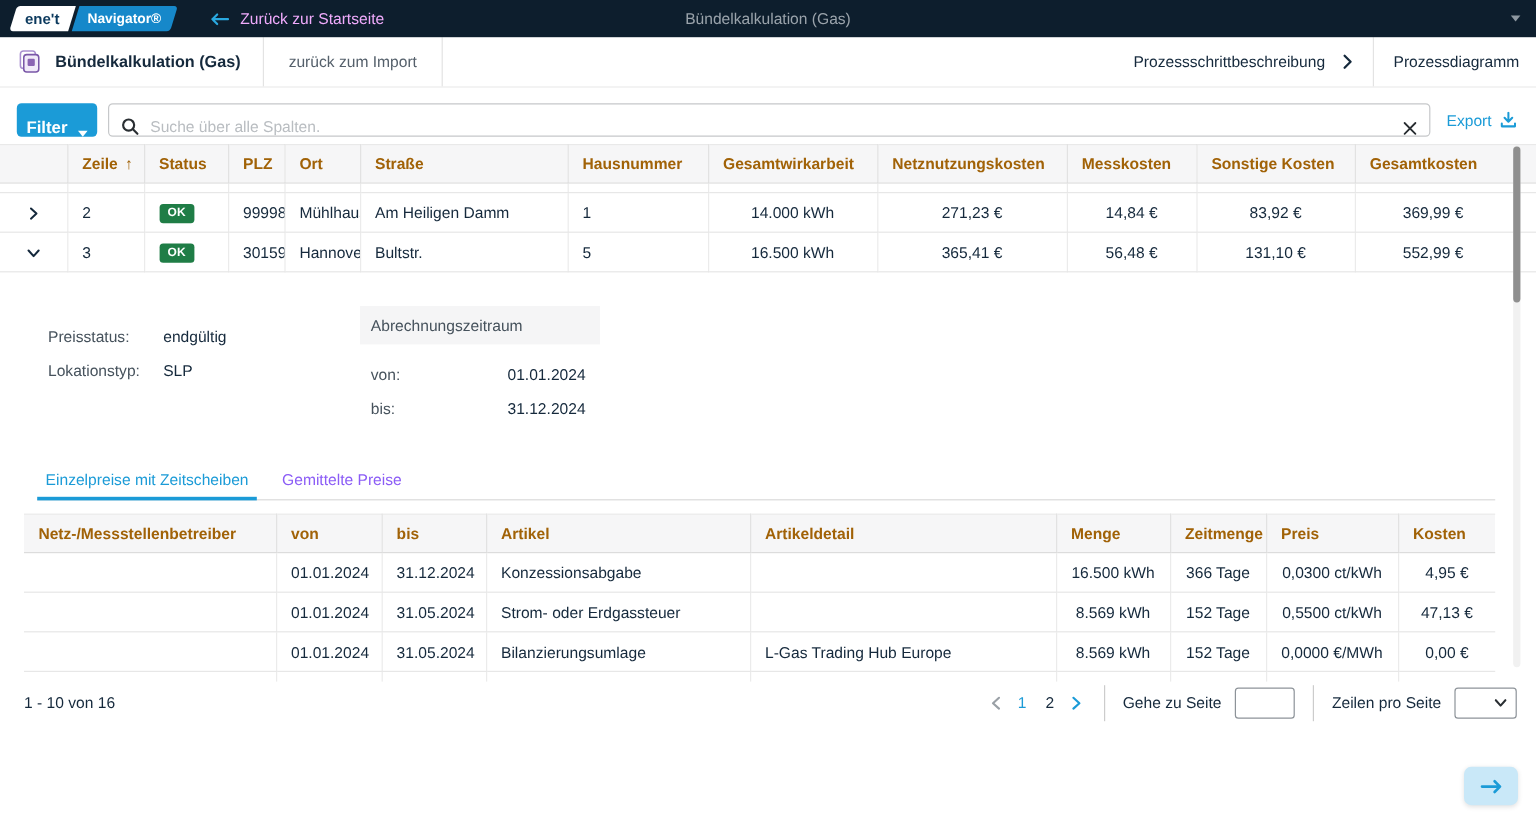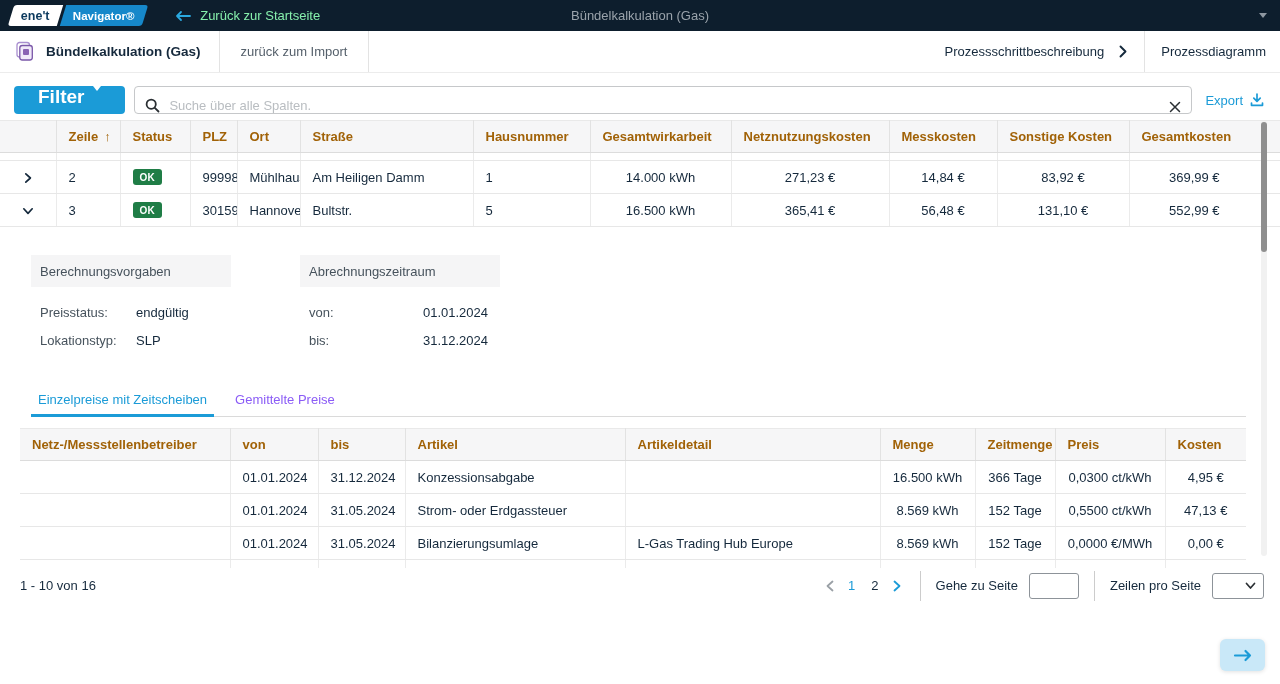--- a/index.html
+++ b/index.html
@@ -7,38 +7,38 @@
   body{font-family:"Liberation Sans",sans-serif;font-size:13px;color:#15293c;background:#fff;position:relative}
   .app{width:1280px;height:684px;position:relative;overflow:hidden}
 
   
   .topbar{height:31px;background:#0d1e2d;display:flex;align-items:center;position:relative}
   .logo{display:flex;align-items:stretch;height:21px;margin-left:11px;cursor:pointer}
   .lg{transform:skewX(-17deg);display:flex;align-items:center;padding:0 10px;font-weight:bold}
   .lg>span{transform:skewX(17deg);display:block;white-space:nowrap}
   .lg-brand{background:#ffffff;color:#0c3a5e;font-size:12.5px;border-radius:3px 0 0 3px}
   .lg-product{background:#1688ca;color:#fff;font-size:11.5px;margin-left:3px;border-radius:0 3px 3px 0}
-  .back-link{display:flex;align-items:center;gap:9px;margin-left:30px;color:#86efac;cursor:pointer}
+  .back-link{display:flex;align-items:center;gap:9px;margin-left:30px;color:#f0abfc;cursor:pointer}
   .tb-title{position:absolute;left:50%;transform:translateX(-50%);color:#9aa3ab}
   .tb-spacer{flex:1}
   .tb-caret{width:0;height:0;border-left:4px solid transparent;border-right:4px solid transparent;border-top:5px solid #8d97a0;margin-right:13px;cursor:pointer}
 
   
   .hbar{height:42px;background:#fff;border-bottom:1px solid #ececec;display:flex;align-items:stretch}
   .hsec{display:flex;align-items:center}
   .hdiv{width:1px;background:#e3e3e3}
   .hsec.s1{padding:0 18px 0 14px;gap:11px}
   .h-title{font-weight:bold;font-size:13.5px;color:#15293c}
   .hsec.s2{padding:0 21px;color:#55606b;cursor:pointer}
   .hsec.s3{padding:0 17px;gap:15px;cursor:pointer}
   .hsec.s4{padding:0 14px 0 16px;cursor:pointer}
 
   
   .toolbar{display:flex;align-items:center;margin:13px 14px 0 14px;gap:9px}
-  .btn-filter{background:#1b9bd7;color:#fff;height:28px;border-radius:4px;display:flex;align-items:flex-start;padding:0 24px;gap:9px;font-size:19px;font-weight:bold;border:none;cursor:pointer;font-family:inherit}
+  .btn-filter{background:#1b9bd7;color:#fff;height:28px;border-radius:4px;display:flex;align-items:flex-end;padding:0 8px;gap:9px;font-size:14px;font-weight:bold;border:none;cursor:pointer;font-family:inherit}
   .caret-down{width:0;height:0;border-left:4px solid transparent;border-right:4px solid transparent;border-top:5px solid #fff}
   .searchbox{flex:1;height:28px;border:1px solid #c6c8ca;border-radius:4px;display:flex;align-items:flex-end;padding:0 10px;gap:9px;background:#fff}
   .searchbox input{border:none;outline:none;flex:1;font-size:13px;color:#15293c;font-family:inherit;background:transparent}
   .searchbox input::placeholder{color:#b9bdc1}
   .clear-x{cursor:pointer;display:flex;align-items:center}
   .export{display:flex;align-items:center;gap:7px;color:#1b9bd7;cursor:pointer;margin:0 2px 0 4px}
 
   
   table.grid{border-collapse:collapse;table-layout:fixed}
   .grid th{background:#f6f6f7;font-weight:bold;text-align:left;height:32px;padding:0 12px;border-right:1px solid #e2e2e2;border-top:1px solid #e9e9e9;border-bottom:1px solid #dcdcdc;color:#a16207;white-space:nowrap;overflow:hidden}
@@ -246,21 +246,20 @@
           <td class="num">56,48 €</td>
           <td class="num">131,10 €</td>
           <td class="num">552,99 €</td>
         </tr>
       </tbody>
   </table>
 
   <div class="detail">
     <div class="dboxes">
       <div class="dbox">
-        <div class="dbox-h">Berechnungsvorgaben</div>
         <div class="dbox-rows">
           <div class="drow">
             <span class="lbl">Preisstatus:</span>
             <span class="val">endgültig</span>
           </div>
           <div class="drow">
             <span class="lbl">Lokationstyp:</span>
             <span class="val">SLP</span>
           </div>
         </div>

